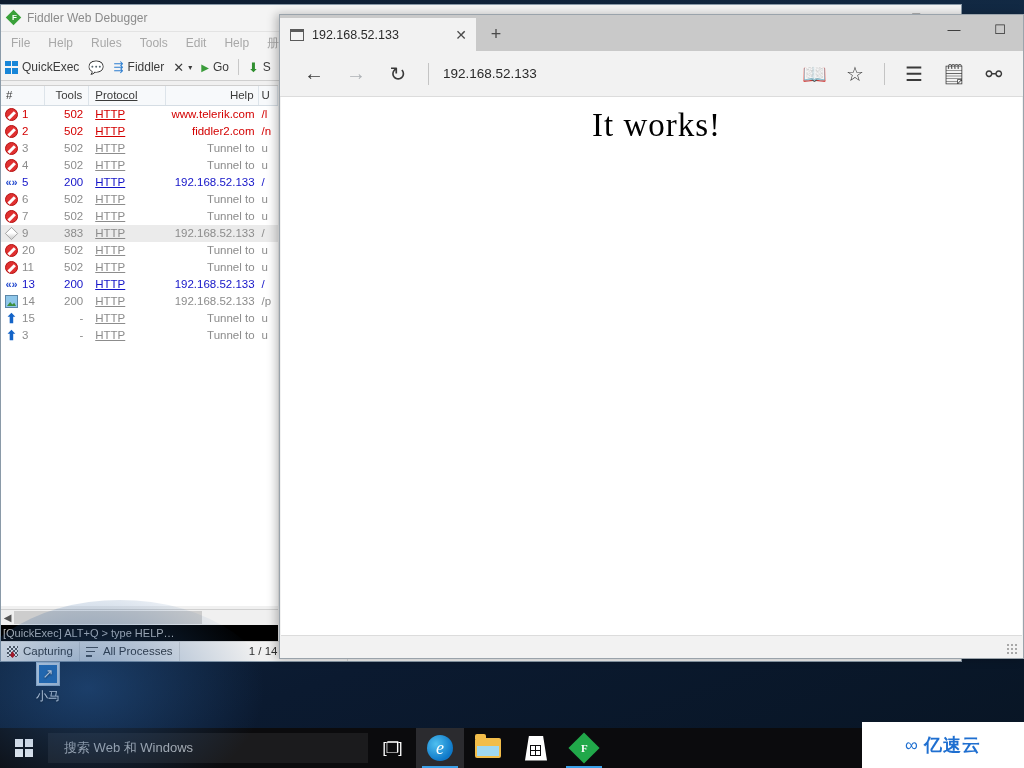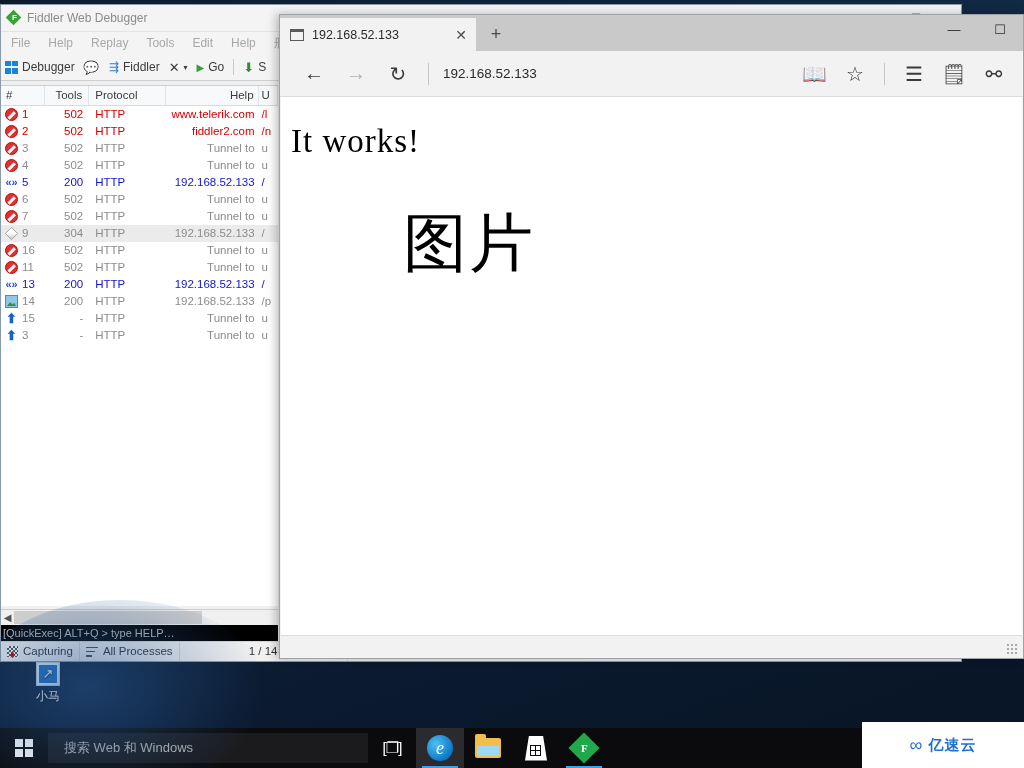--- a/index.html
+++ b/index.html
@@ -92,21 +92,21 @@
     background: #fff; border-top: 1px solid #cfcfcf;
   }
   #fiddler .ghead {
     display: flex; height: 19px; align-items: center;
     background: #f7f9fb; border-bottom: 1px solid #d5dde4;
     font-size: 11.5px; color: #3a3a3a;
   }
   #fiddler .ghead div { border-right: 1px solid #dde4ea; height: 19px; line-height: 19px; box-sizing:border-box;}
   .c-num { width: 45px; padding-left: 5px; }
   .c-res { width: 46px; text-align: right; padding-right: 6px;}
-  .c-pro { width: 79px; padding-left: 6px;}
+  .c-pro { width: 79px; padding-left: 6px; text-decoration: underline;}
   .c-host{ width: 96px; text-align: right; padding-right: 4px;}
   .c-url { width: 20px; padding-left: 3px; overflow:hidden;}
 
   .grow {
     display: flex; height: 17px; align-items: center; font-size: 11.5px;
     color: #8c8c8c;
   }
   .grow.sel { background: #ebebeb; }
   .grow > div { height: 17px; line-height: 17px; box-sizing: border-box; overflow:hidden; white-space:nowrap;}
   .grow.red { color: #d30000; }
@@ -182,21 +182,21 @@
   }
   #edge .ricons { display: flex; align-items: center; gap: 2px; }
   #edge .ricons .nbtn { width: 38px; }
 
   #edge .page {
     position: absolute; left: 1px; right: 1px; top: 82px; bottom: 22px;
     background: #fff; overflow: hidden;
   }
   #edge .itworks {
     font-family: "Liberation Serif", serif; font-size: 33px; color: #000;
-    margin: 26px 0 0 10px; letter-spacing: 1px;
+    margin: 10px 0 0 10px; letter-spacing: 1px; text-align: center;
   }
   #edge .imgtxt {
     font-size: 64px; color: #000; margin-top: 40px; margin-left: 122px;
     font-family: "DejaVu Sans", sans-serif; letter-spacing: 2px;
   }
   #edge .edge-bottom {
     position:absolute; left:1px; right:1px; bottom:0; height:22px; background:#f2f2f2;
     border-top:1px solid #dcdcdc;
   }
   #edge .grip { position:absolute; right:4px; bottom:3px; width:12px; height:12px;
@@ -251,21 +251,21 @@
   .actcenter i:nth-child(2){width:75%;}
   .actcenter i:nth-child(3){width:55%;}
   #clock { color:#fff; font-size: 12.5px; text-align: right; line-height: 14px; padding-right: 12px;}
 
   
   #watermark {
     position: absolute; right: 0; bottom: 0; width: 162px; height: 46px;
     background: #fff; display: flex; align-items: center; justify-content: center; gap: 6px;
   }
   #watermark .wmark-ico { font-size: 18px; color: #1f6fd0; }
-  #watermark .wmark-txt { font-size: 15px; color: #1f6fd0; font-weight: bold; letter-spacing: 1px; font-family: Liberation Serif, serif;}
+  #watermark .wmark-txt { font-size: 18px; color: #1f6fd0; font-weight: bold; letter-spacing: 1px; font-family: Liberation Serif, serif;}
 </style>
 </head>
 <body>
 
 <div id="desktop">
 
   <div class="desktop-icon">
     <div class="glyph">
         <span class="arrow">↗</span>
       </div>
@@ -283,36 +283,36 @@
       <span class="win-btns">
         <span>—</span>
         <span>❐</span>
         <span>✕</span>
       </span>
     </div>
 
     <div class="menubar">
       <span>File</span>
       <span>Help</span>
-      <span>Replay</span>
+      <span>Rules</span>
       <span>Tools</span>
       <span>Edit</span>
       <span>Help</span>
       <span>册 Fid</span>
     </div>
 
     <div class="toolbar">
       <span class="tb">
         <span class="winlogo">
             <i></i>
             <i></i>
             <i></i>
             <i></i>
           </span>
-        <span>Debugger</span>
+        <span>QuickExec</span>
       </span>
       <span style="color:#6a9fc4;font-size:13px;">💬</span>
       <span class="tb">
         <span style="color:#2f7fd0;font-size:12px;">⇶</span>
         <span>Fiddler</span>
       </span>
       <span class="tb">
         <span style="font-size:13px;">✕</span>
         <span style="font-size:8px;">▾</span>
       </span>
@@ -404,29 +404,29 @@
             <div class="c-res">502</div>
             <div class="c-pro">HTTP</div>
             <div class="c-host">Tunnel to</div>
             <div class="c-url">u</div>
           </div>
           <div class="grow sel">
             <div class="c-num">
               <span class="ico doc"></span>
               <span>9</span>
             </div>
-            <div class="c-res">304</div>
+            <div class="c-res">383</div>
             <div class="c-pro">HTTP</div>
             <div class="c-host">192.168.52.133</div>
             <div class="c-url">/</div>
           </div>
           <div class="grow ">
             <div class="c-num">
               <span class="ico block"></span>
-              <span>16</span>
+              <span>20</span>
             </div>
             <div class="c-res">502</div>
             <div class="c-pro">HTTP</div>
             <div class="c-host">Tunnel to</div>
             <div class="c-url">u</div>
           </div>
           <div class="grow ">
             <div class="c-num">
               <span class="ico block"></span>
               <span>11</span>
@@ -530,21 +530,20 @@
         <span class="nbtn">☆</span>
         <span class="vsep"></span>
         <span class="nbtn">☰</span>
         <span class="nbtn">🗒</span>
         <span class="nbtn">⚯</span>
       </span>
     </div>
 
     <div class="page">
       <div class="itworks">It works!</div>
-      <div class="imgtxt">图片</div>
     </div>
     <div class="edge-bottom">
       <span class="grip"></span>
     </div>
   </div>
 
   <div id="taskbar">
     <div id="start">
       <span class="winlogo">
           <i></i>

